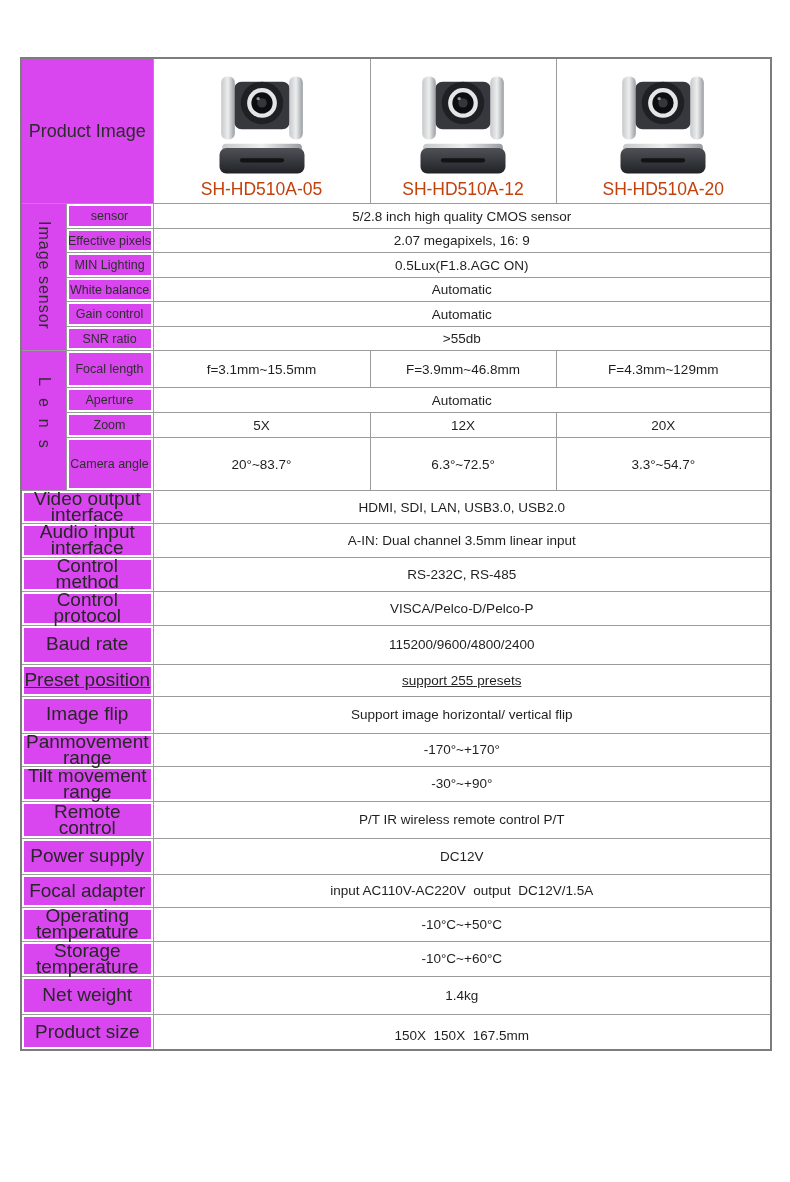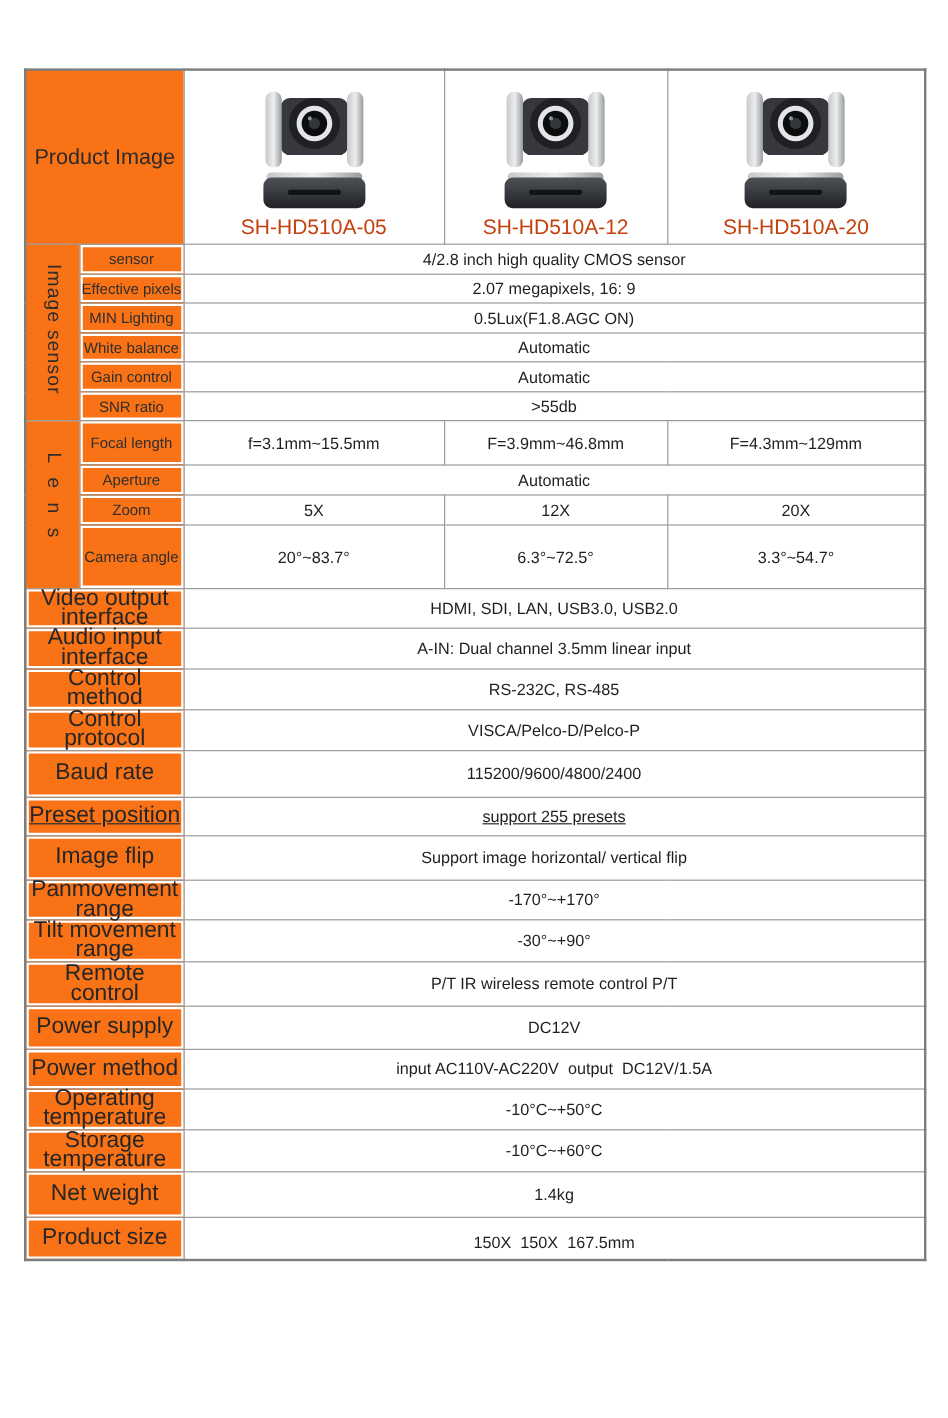--- a/index.html
+++ b/index.html
@@ -8,21 +8,21 @@
     font-family:"Liberation Sans","DejaVu Sans",sans-serif;color:#2b2b2b;
   }
   .wrap{position:absolute;left:20px;top:57px;}
   table{
     border-collapse:collapse;table-layout:fixed;width:750px;
     border:2px solid #7d7d7d;
   }
   td{
     border:1px solid #9b9b9b;padding:0;text-align:center;vertical-align:middle;
   }
-  .g{background:#f97316;}
+  .g{background:#d946ef;}
   .inset{box-shadow:inset 0 0 0 2px #ffffff;}
   .vtext{
     writing-mode:vertical-rl;display:inline-block;
     font-size:16px;color:#2e2e2e;letter-spacing:1px;
   }
   .vtext.lens{letter-spacing:12px;font-size:16px;}
   .sub{font-size:12.5px;white-space:nowrap;overflow:visible;color:#2e2e2e;}
   .val{font-size:13.5px;white-space:pre-wrap;color:#1f1f1f;}
   .biglab{font-size:19px;line-height:0.85;color:#262626;}
   .biglab .ln{display:block;}
@@ -135,21 +135,21 @@
   <rect x="10" y="90" width="100" height="30" rx="8" fill="url(#darkv2)"></rect>
   <rect x="34" y="102" width="52" height="5" rx="2.5" fill="#121315"></rect>
   </svg>
               <span class="model">SH-HD510A-20</span>
             </div>
           </td>
         </tr>
         <tr style="height: 25px;">
           <td class="g" rowspan="6"><span class="vtext">Image sensor</span></td>
           <td class="g sub inset"><span>sensor</span></td>
-          <td class="val" colspan="3"><span>4/2.8 inch high quality CMOS sensor</span></td>
+          <td class="val" colspan="3"><span>5/2.8 inch high quality CMOS sensor</span></td>
         </tr>
         <tr style="height: 24px;">
           <td class="g sub inset"><span>Effective pixels</span></td>
           <td class="val" colspan="3"><span>2.07 megapixels, 16: 9</span></td>
         </tr>
         <tr style="height: 25px;">
           <td class="g sub inset"><span>MIN Lighting</span></td>
           <td class="val" colspan="3"><span>0.5Lux(F1.8.AGC ON)</span></td>
         </tr>
         <tr style="height: 24px;">
@@ -255,21 +255,21 @@
           <td class="val" colspan="3"><span>P/T IR wireless remote control P/T</span></td>
         </tr>
         <tr style="height: 36px;">
           <td class="g biglab inset" colspan="2">
             <span class="ln">Power supply</span>
           </td>
           <td class="val" colspan="3"><span>DC12V</span></td>
         </tr>
         <tr style="height: 33px;">
           <td class="g biglab inset" colspan="2">
-            <span class="ln">Power method</span>
+            <span class="ln">Focal adapter</span>
           </td>
           <td class="val" colspan="3"><span>input AC110V-AC220V  output  DC12V/1.5A</span></td>
         </tr>
         <tr style="height: 34px;">
           <td class="g biglab inset" colspan="2">
             <span class="ln">Operating</span>
             <span class="ln">temperature</span>
           </td>
           <td class="val" colspan="3"><span>-10°C~+50°C</span></td>
         </tr>

